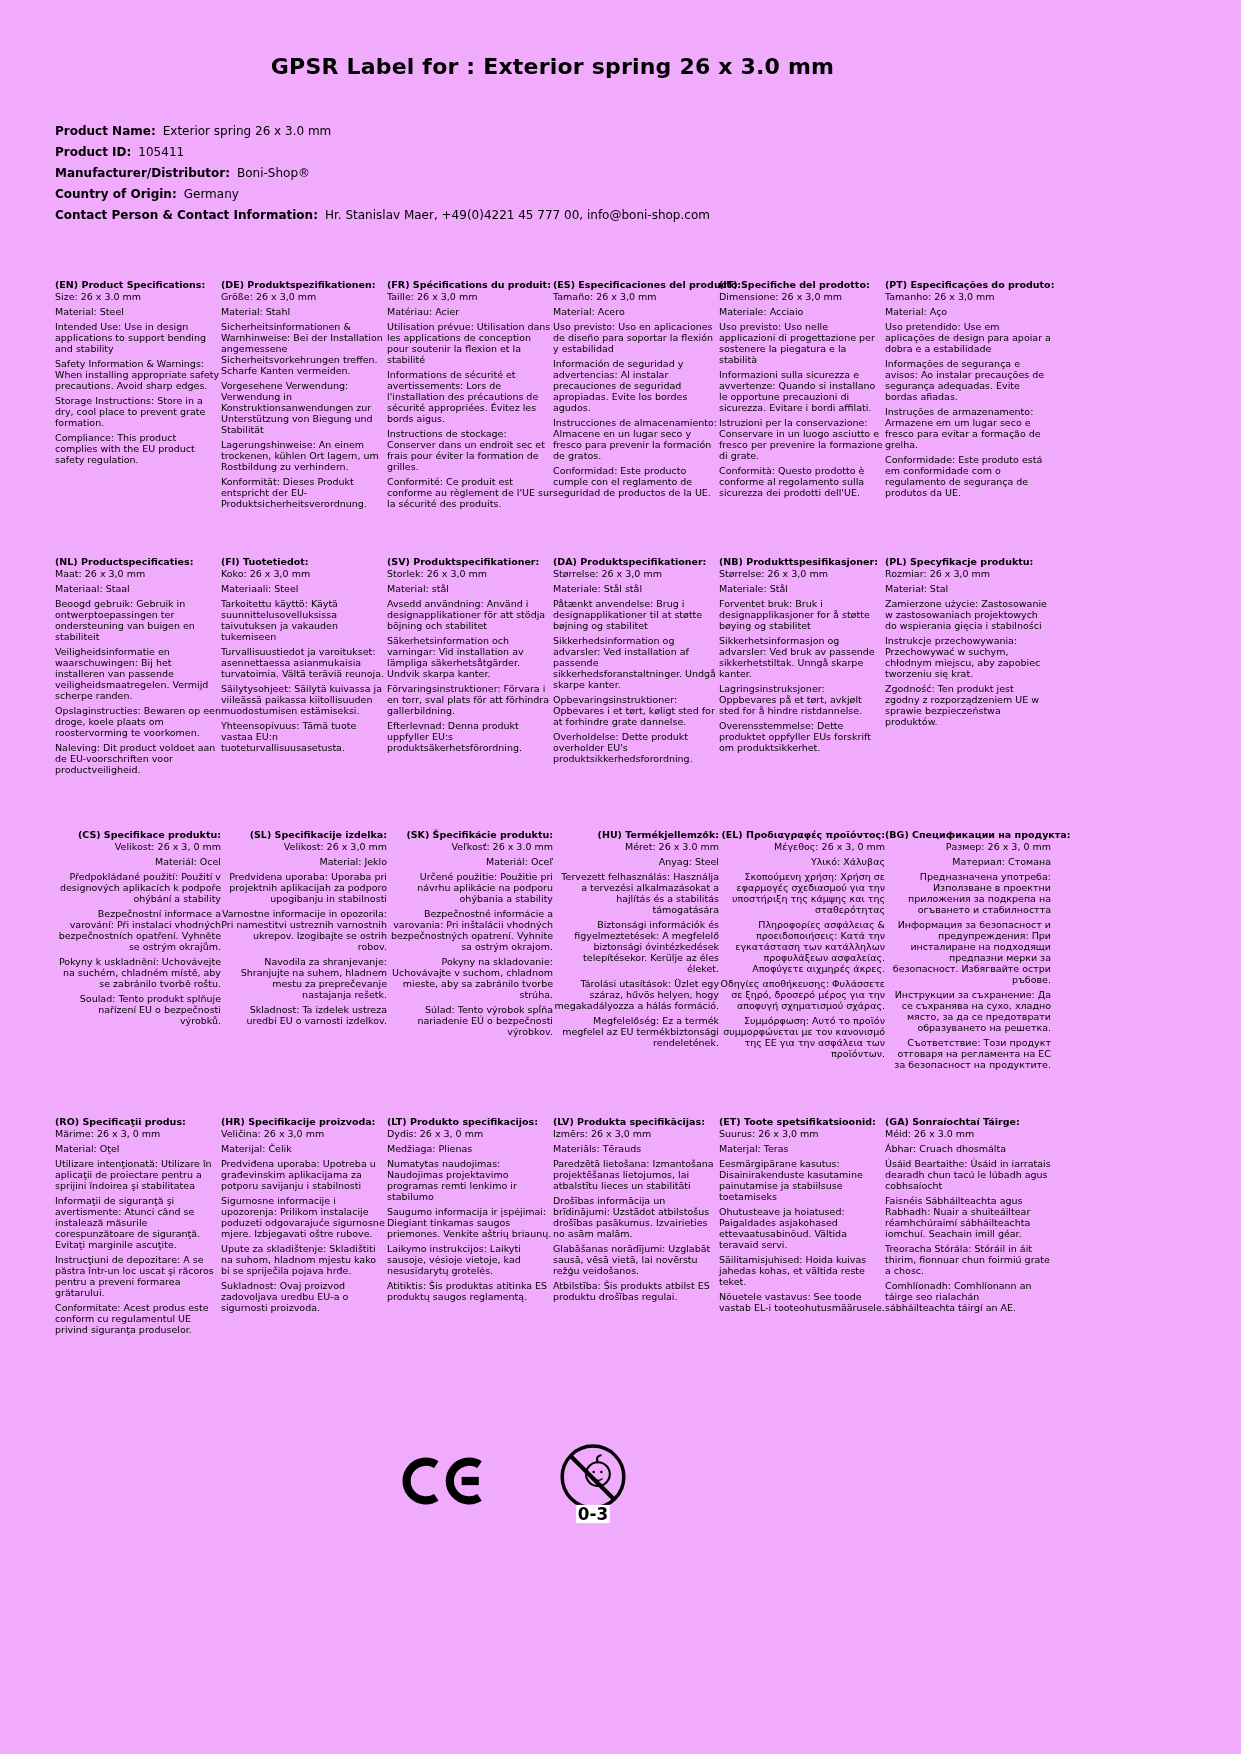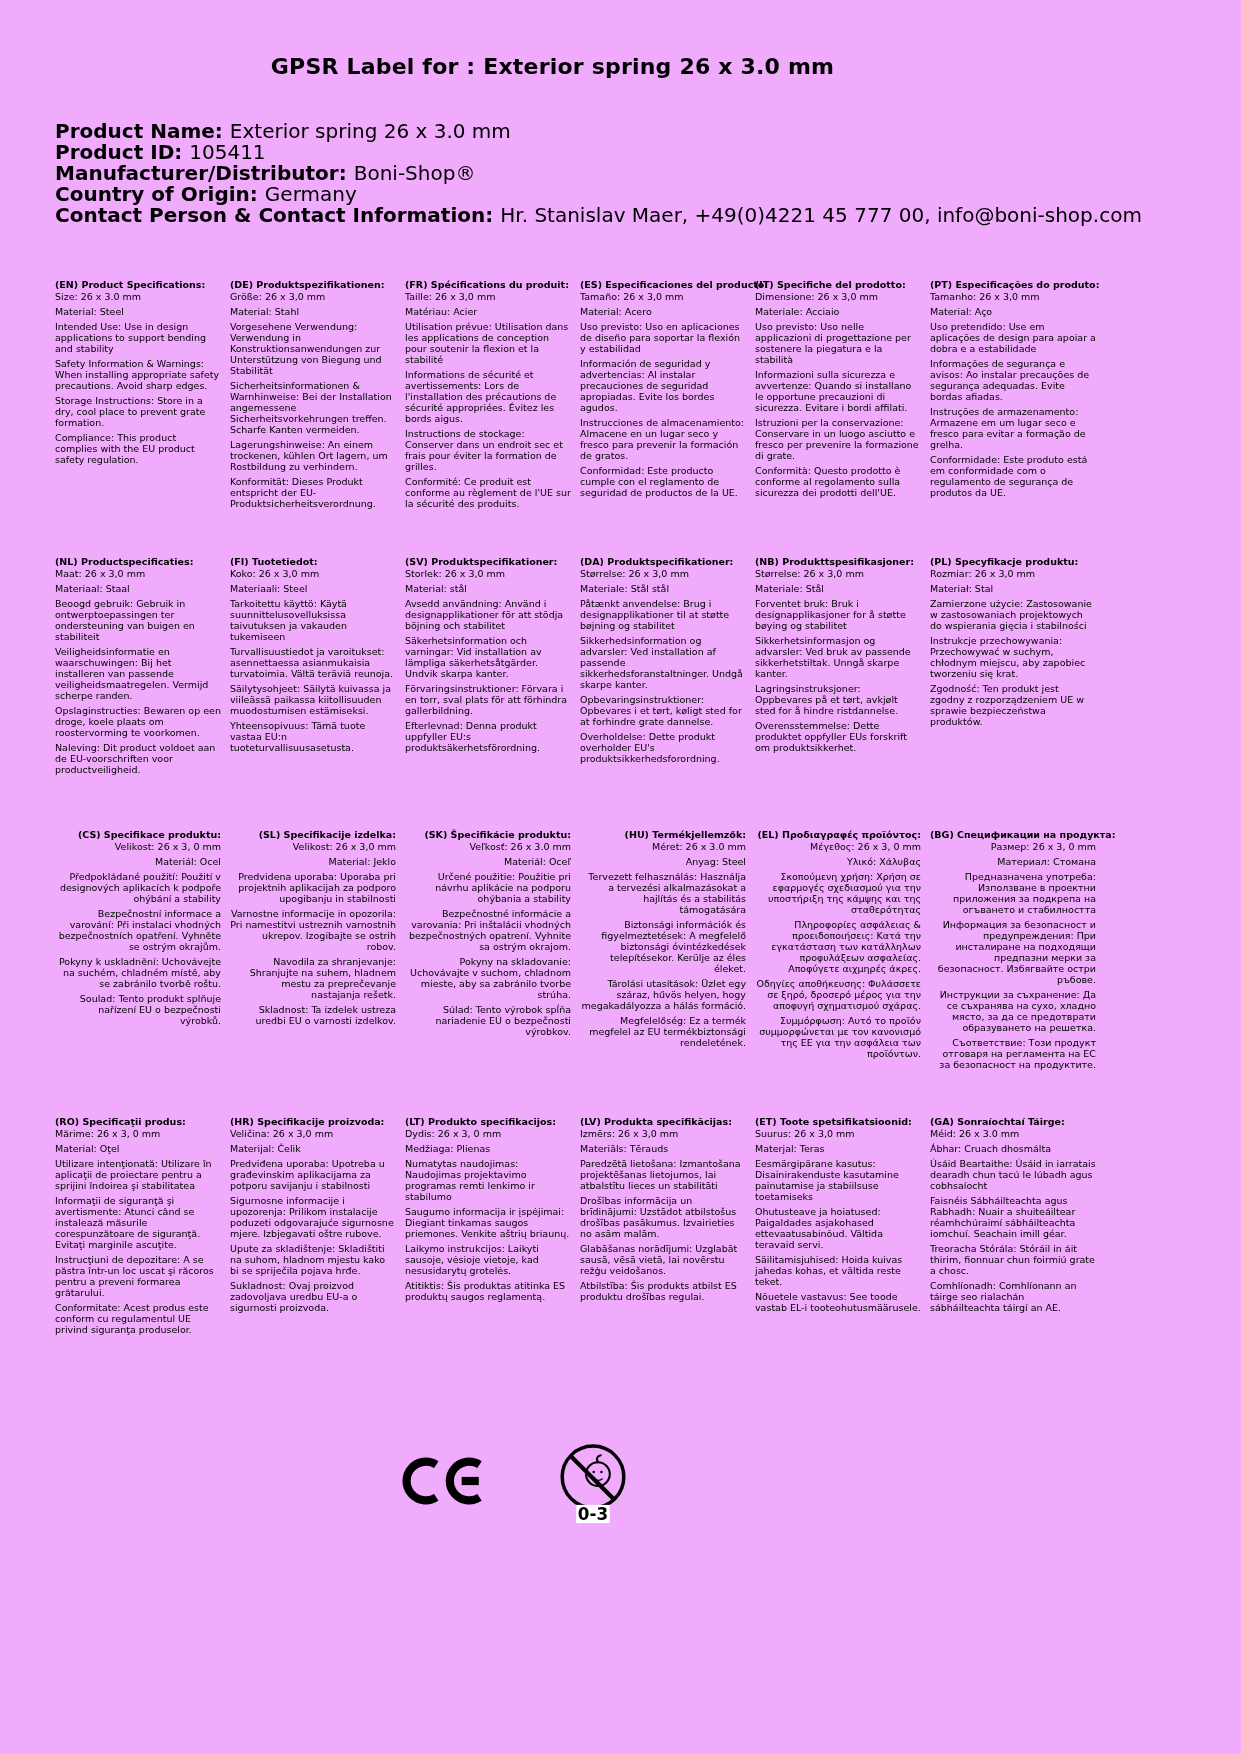--- a/index.html
+++ b/index.html
@@ -12,28 +12,27 @@
     overflow:hidden;
   }
   .title {
     position:absolute; top:54px; left:0; width:1105px;
     text-align:center;
     font-size:22px; font-weight:bold;
     letter-spacing:0.2px;
   }
   .product-info {
     position:absolute; top:121px; left:55px;
-    font-size:20px; line-height:21px;
+    font-size:12px; line-height:21px;
   }
   .product-line .plabel { font-weight:bold; margin-right:7px; }
   .grid-row {
     position:absolute; left:55px;
     display:grid;
     grid-template-columns:repeat(6,166px);
-    column-gap:9px;
   }
   .row0 { top:279px; }
   .row1 { top:556px; }
   .row2 { top:829px;text-align:right; }
   .row3 { top:1116px; }
   .cell {
     font-size:9.5px; line-height:11px;
     overflow-wrap:break-word; word-break:break-word;
   }
   .cell-h {
@@ -78,22 +77,22 @@
         <p>Material: Steel</p>
         <p>Intended Use: Use in design applications to support bending and stability</p>
         <p>Safety Information &amp; Warnings: When installing appropriate safety precautions. Avoid sharp edges.</p>
         <p>Storage Instructions: Store in a dry, cool place to prevent grate formation.</p>
         <p>Compliance: This product complies with the EU product safety regulation.</p>
       </div>
       <div class="cell">
         <div class="cell-h">(DE) Produktspezifikationen:</div>
         <p>Größe: 26 x 3,0 mm</p>
         <p>Material: Stahl</p>
+        <p>Sicherheitsinformationen &amp; Warnhinweise: Bei der Installation angemessene Sicherheitsvorkehrungen treffen. Scharfe Kanten vermeiden.</p>
         <p>Vorgesehene Verwendung: Verwendung in Konstruktionsanwendungen zur Unterstützung von Biegung und Stabilität</p>
-        <p>Sicherheitsinformationen &amp; Warnhinweise: Bei der Installation angemessene Sicherheitsvorkehrungen treffen. Scharfe Kanten vermeiden.</p>
         <p>Lagerungshinweise: An einem trockenen, kühlen Ort lagern, um Rostbildung zu verhindern.</p>
         <p>Konformität: Dieses Produkt entspricht der EU-Produktsicherheitsverordnung.</p>
       </div>
       <div class="cell">
         <div class="cell-h">(FR) Spécifications du produit:</div>
         <p>Taille: 26 x 3,0 mm</p>
         <p>Matériau: Acier</p>
         <p>Utilisation prévue: Utilisation dans les applications de conception pour soutenir la flexion et la stabilité</p>
         <p>Informations de sécurité et avertissements: Lors de l'installation des précautions de sécurité appropriées. Évitez les bords aigus.</p>
         <p>Instructions de stockage: Conserver dans un endroit sec et frais pour éviter la formation de grilles.</p>

